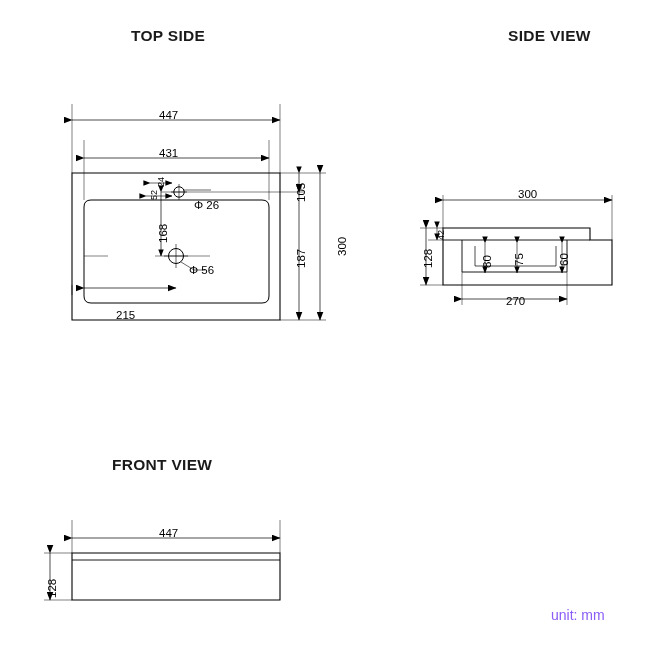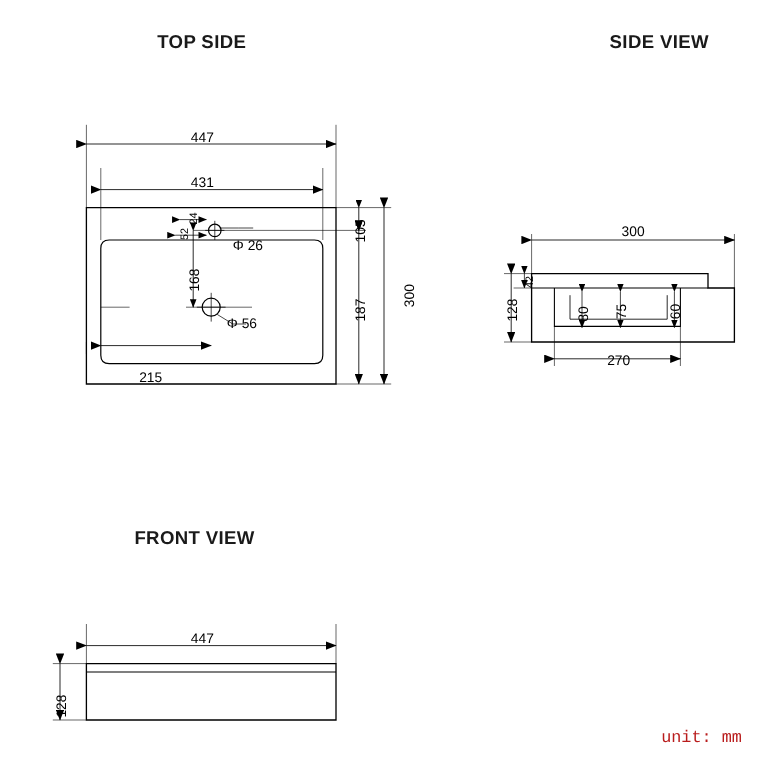--- a/index.html
+++ b/index.html
@@ -25,30 +25,29 @@
   .view-title {
     position: absolute;
     font-size: 15.5px;
     font-weight: bold;
     letter-spacing: 0.3px;
     color: #1a1a1a;
     white-space: nowrap;
   }
   #title-top { left: 131px; top: 27px; }
   #title-side { left: 508px; top: 27px; }
-  #title-front { left: 112px; top: 440px; }
+  #title-front { left: 112px; top: 456px; }
 
   .unit-note {
     position: absolute;
     left: 551px;
     top: 607px;
     font-size: 14px;
-    color: #b91c1c;
+    color: #8b5cf6;
     white-space: nowrap;
-    font-family: Liberation Mono, monospace;
   }
 
   
   svg#lines {
     position: absolute;
     left: 0;
     top: 0;
     width: 650px;
     height: 650px;
   }

